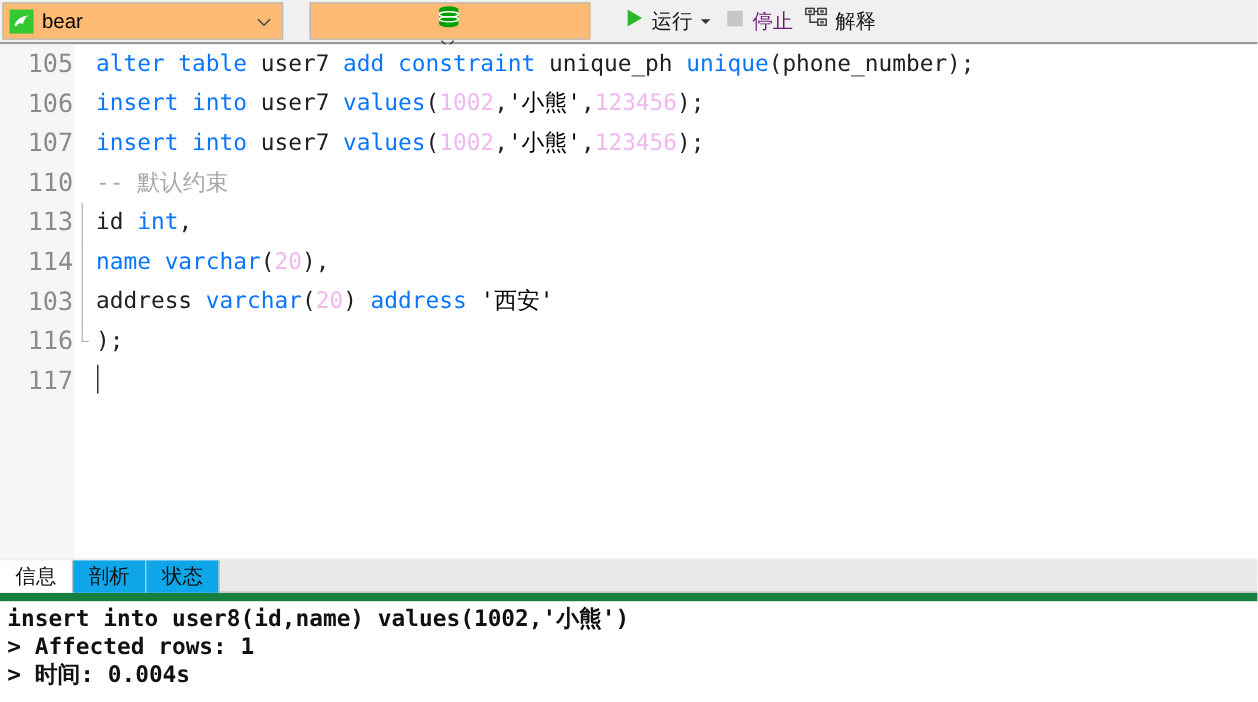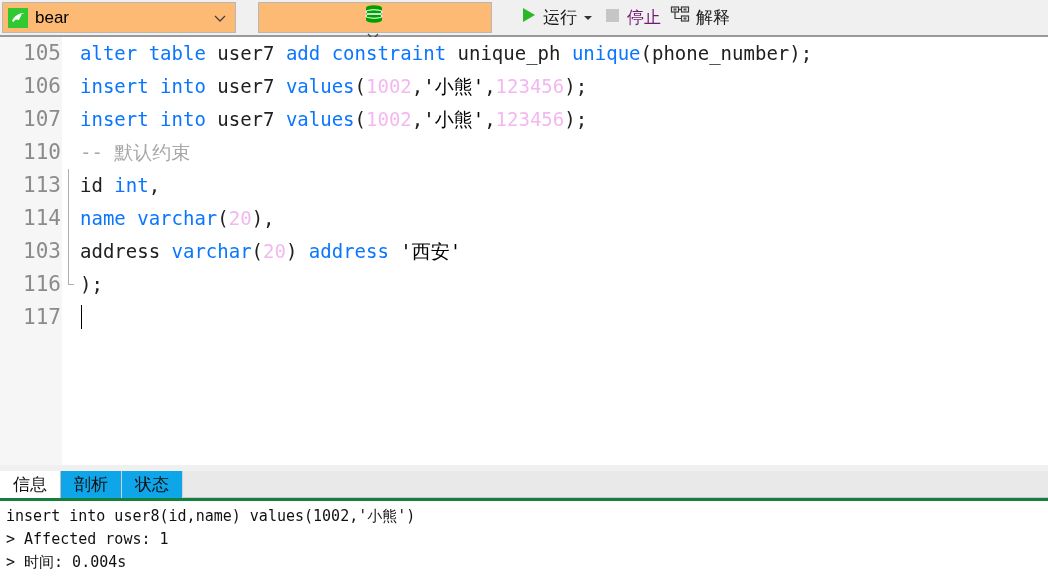--- a/index.html
+++ b/index.html
@@ -177,21 +177,21 @@
   }
 
   
   .splitter {
     height: 9px;
     background: #f0f0f0;
   }
   .tabstrip {
     height: 27px;
     background: #ffffff;
-    border-bottom: 3px solid #15803d;
+    border-bottom: 7px solid #15803d;
     display: flex;
     align-items: flex-end;
     box-sizing: border-box;
     position: relative;
   }
   .tabstrip::after {
     content: "";
     position: absolute;
     left: 0; right: 0; bottom: 0;
     height: 1px;
@@ -223,24 +223,25 @@
 
   
   .output {
     background: #ffffff;
     padding: 4px 0 0 6px;
     height: 84px;
     box-sizing: border-box;
   }
   .out-line {
     font-family: "DejaVu Sans Mono", monospace;
-    font-size: 15px;
+    font-size: 19px;
     line-height: 23px;
     color: #111;
     white-space: pre;
+    font-weight: bold;
   }
 </style>
 </head>
 <body>
 
 <div class="toolbar">
 
   <div class="combo conn">
     <span class="icon-box">
       <svg width="22" height="22" viewBox="0 0 22 22">

